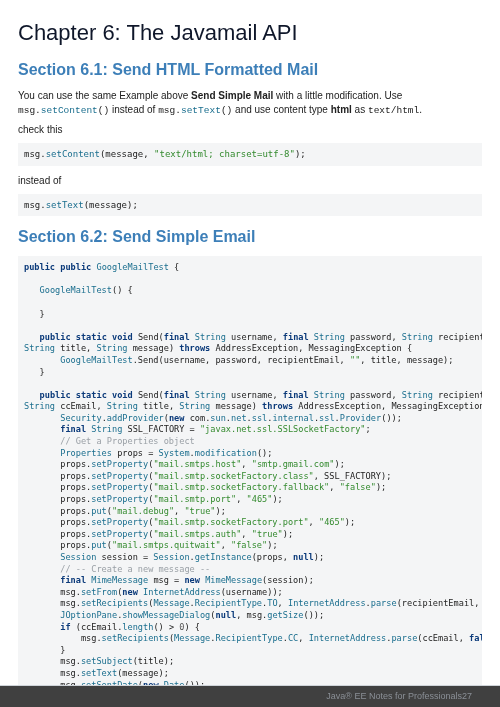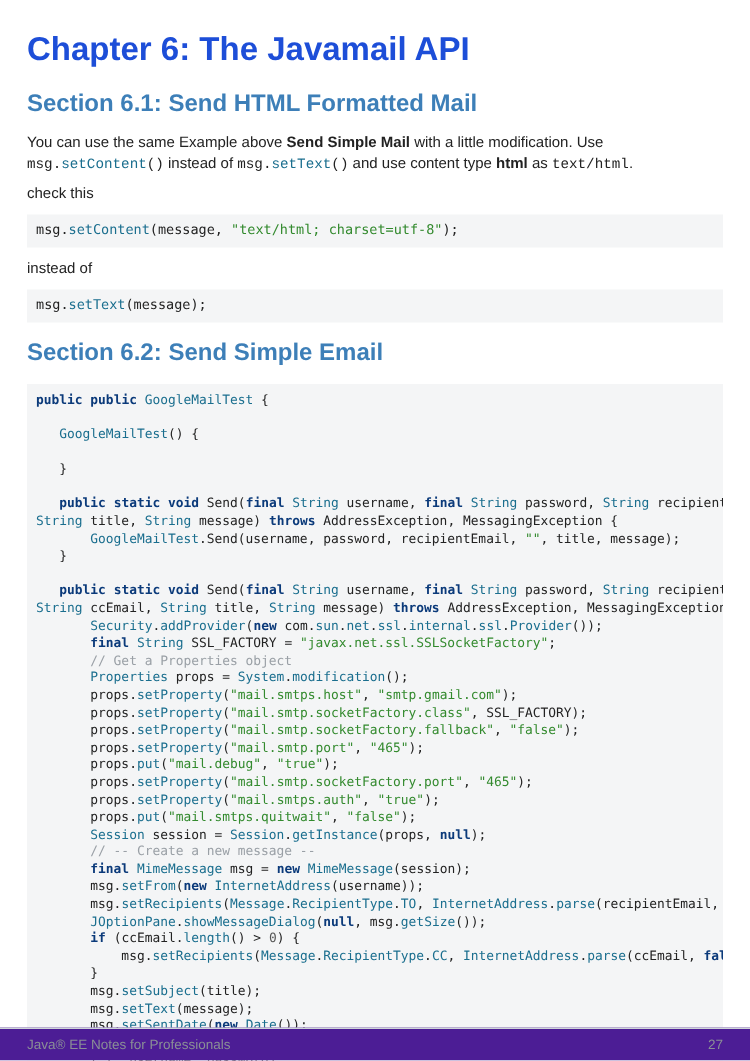--- a/index.html
+++ b/index.html
@@ -8,23 +8,23 @@
     font-size: 10.5px;
     color: #222;
     background: #fff;
     width: 500px;
     height: 707px;
     position: relative;
     padding: 18px 18px 0 18px;
     line-height: 1.4;
   }
   h1.chapter {
-    color: #1d4ed8;
+    color: #0f172a;
     font-size: 22px;
-    font-weight: 700;
+    font-weight: 400;
     margin-bottom: 10px;
   }
   h2.section {
     color: #3d7fb8;
     font-size: 16px;
     font-weight: 600;
     margin-top: 10px;
     margin-bottom: 8px;
   }
   p.body { font-size: 10px; margin-bottom: 6px; }
@@ -47,24 +47,24 @@
   .cm { color: #9aa0a6; }
   .pn { color: #555; }
   .footer {
     position: absolute;
     left: 0; right: 0; bottom: 0;
     height: 22px;
     border-top: 1px solid #cfd4d9;
     font-size: 9px;
     color: #8a8f96;
     display: flex;
-    justify-content: space-between;
+    justify-content: flex-end;
     align-items: center;
-    padding: 0 18px;
-    background: #4c1d95;
+    padding: 0 28px;
+    background: #404040;
   }
 </style>
 </head>
 <body>
 
 <h1 class="chapter">Chapter 6: The Javamail API</h1>
 
 <h2 class="section">Section 6.1: Send HTML Formatted Mail</h2>
 
 <p class="body">

